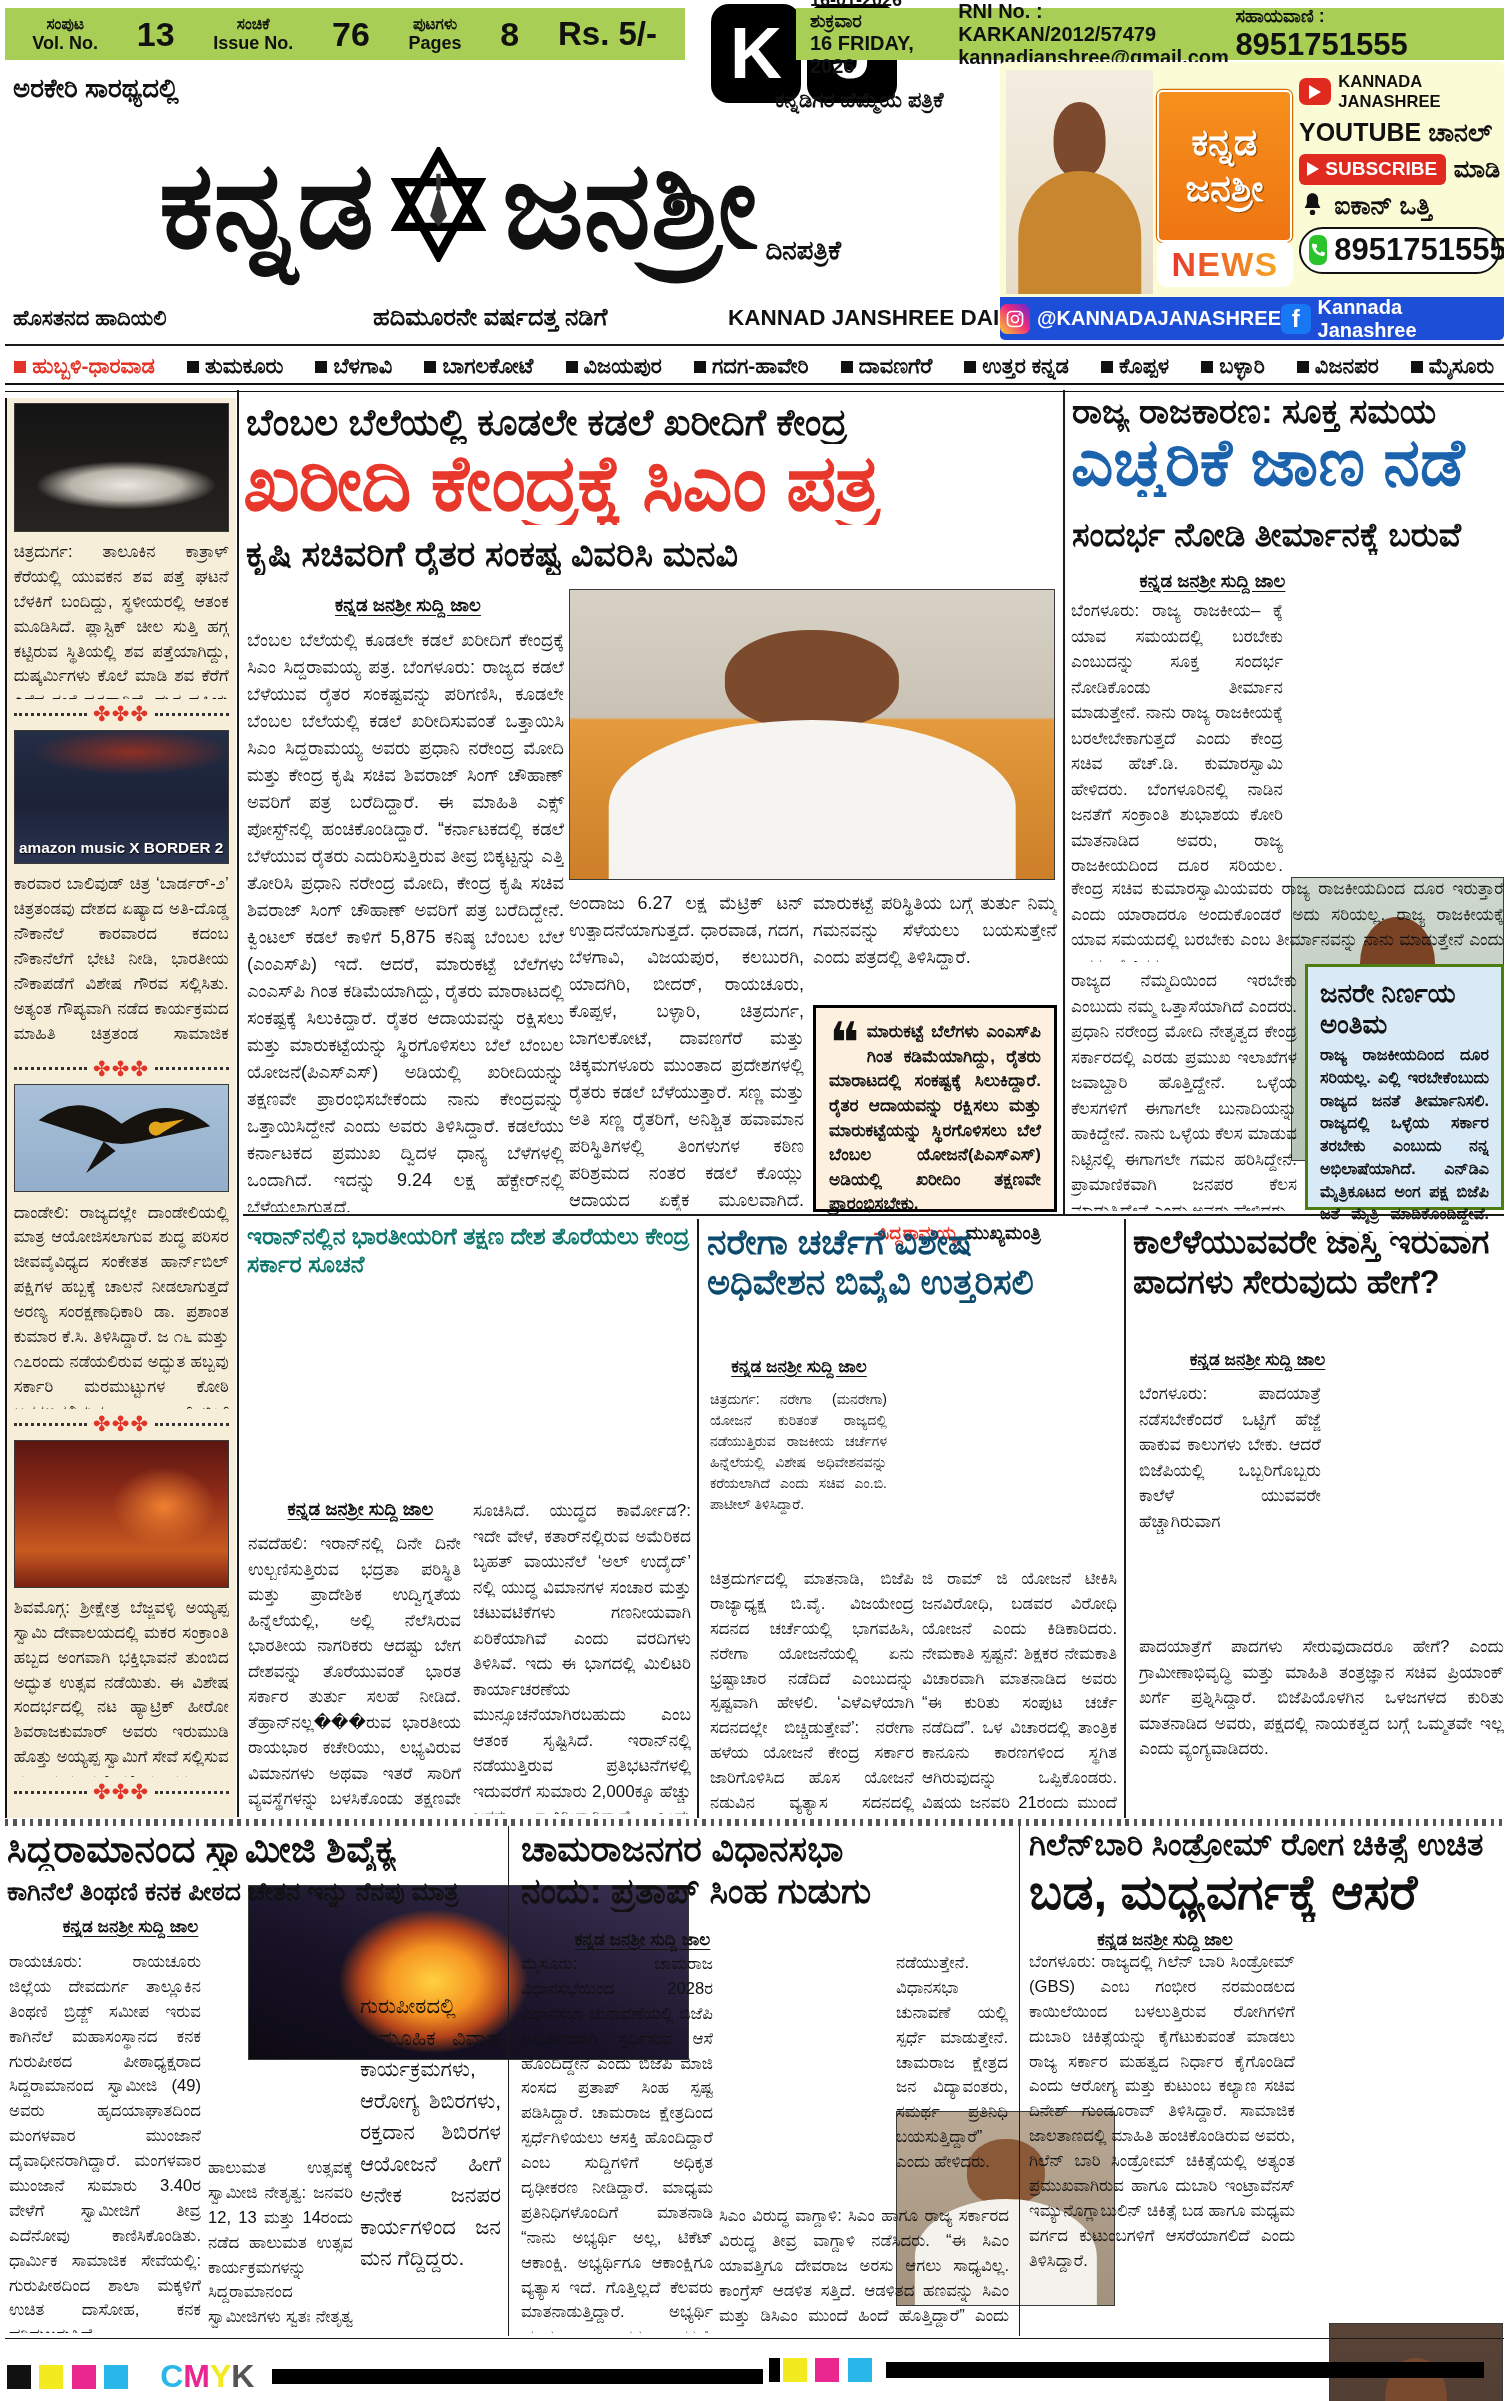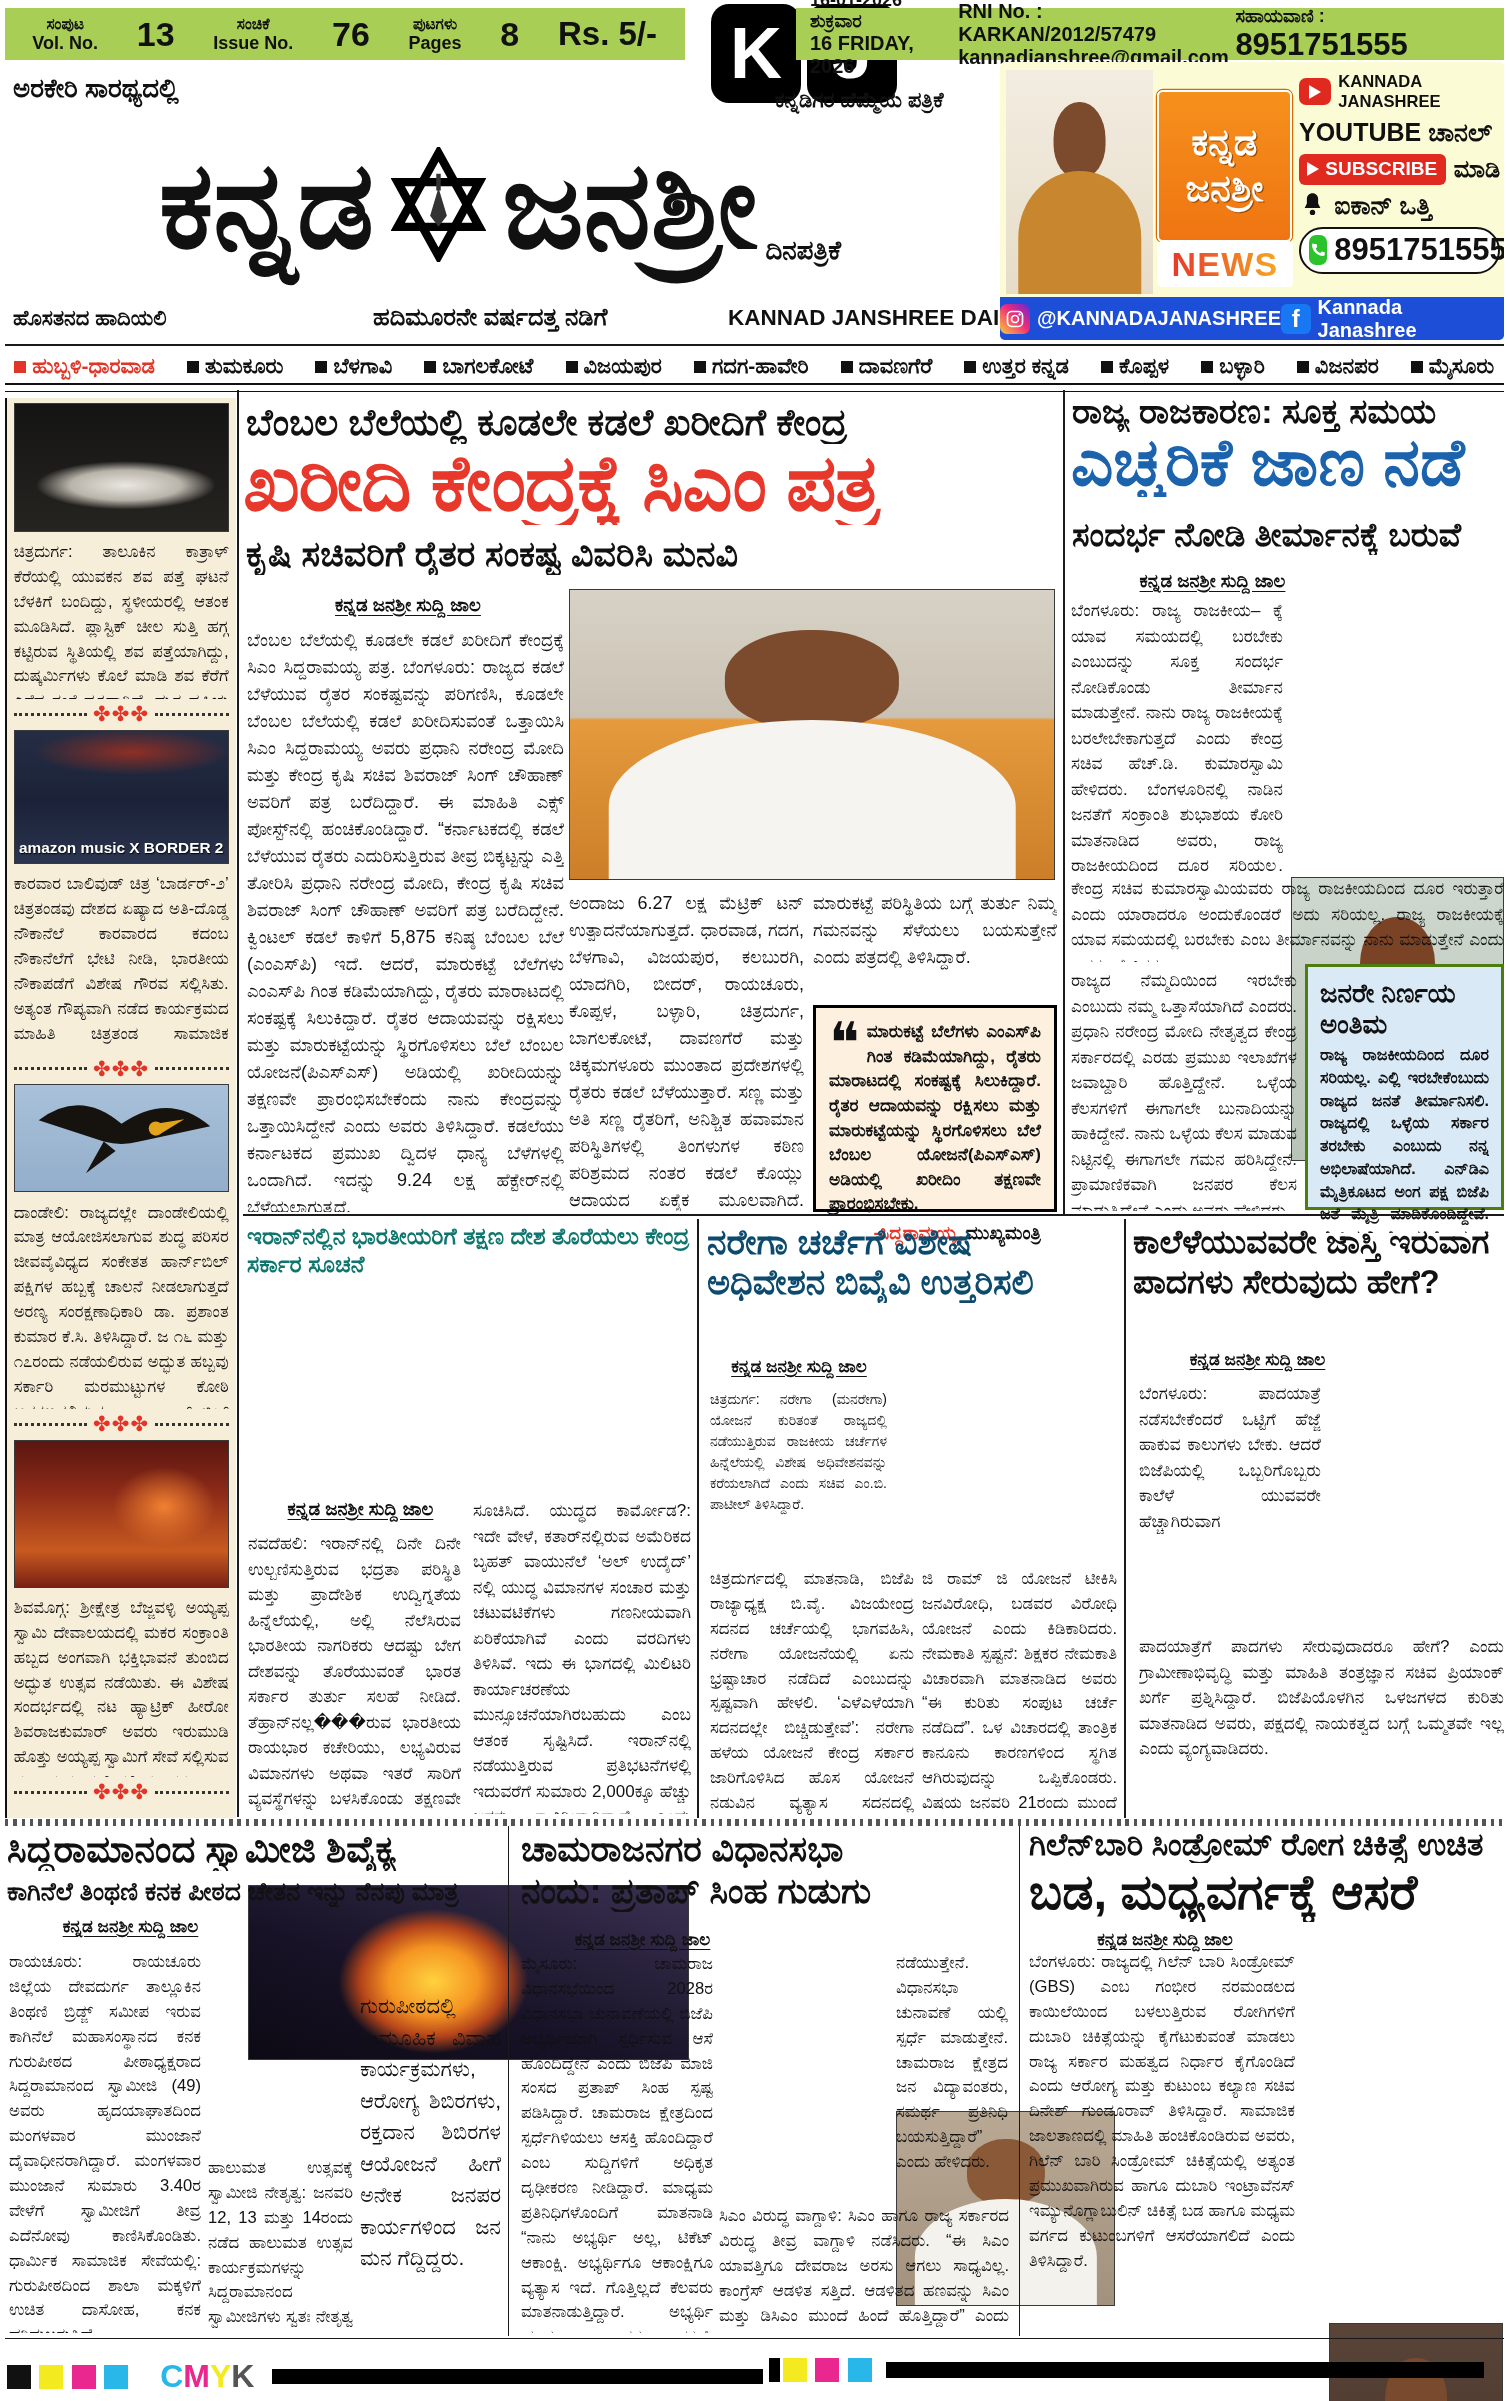--- a/index.html
+++ b/index.html
@@ -95,21 +95,21 @@
   <div class="abs b" style="left:13px;top:306px;font-size:21px;">ಹೊಸತನದ ಹಾದಿಯಲಿ</div>
   <div class="abs b" style="left:373px;top:303px;font-size:24px;">ಹದಿಮೂರನೇ ವರ್ಷದತ್ತ ನಡಿಗೆ</div>
   <div class="abs b" style="left:728px;top:305px;font-size:22.5px;">KANNAD JANSHREE DAILY MORNING</div>
 
   <div class="abs" style="left:1000px;top:62px;width:504px;height:278px;background:#fbfcd6;border-radius:4.7px;overflow:hidden;">
     <div class="photo portrait" style="position:absolute;left:6px;top:8.3px;width:147px;height:224px;border:none;background:linear-gradient(180deg,#f3ede1,#e6dcc8);--skin:#7c4a2d;--shirt:#c8872f;"></div>
     <div style="position:absolute;left:157px;top:28px;width:131px;height:148px;background:linear-gradient(180deg,#f6901c,#ef7512);border:2.4px solid #fff;border-radius:6px;display:flex;flex-direction:column;align-items:center;justify-content:center;gap:4.7px;box-shadow:0 0 0 1.2px #d86a00;">
       <div class="b" style="font-size:37px;color:#fff;text-shadow:1.2px 1.2px 0 #9a4a00;">ಕನ್ನಡ</div>
       <div class="b" style="font-size:37px;color:#fff;text-shadow:1.2px 1.2px 0 #9a4a00;">ಜನಶ್ರೀ</div>
     </div>
-    <div style="position:absolute;left:157px;top:179px;width:136px;height:46px;background:#fff;border-radius:5px;display:flex;align-items:center;justify-content:center;">
+    <div style="position:absolute;left:157px;top:179px;width:136px;height:46px;background:#fff;border-radius:11px;display:flex;align-items:center;justify-content:center;">
       <span class="b" style="font-size:34px;color:#e8392a;letter-spacing:1.2px;background:linear-gradient(90deg,#e8392a,#f5a623);-webkit-background-clip:text;background-clip:text;color:transparent;">NEWS</span>
     </div>
     <div class="b" style="position:absolute;left:18px;top:237px;font-size:24px;color:#ef7d12;">ಕ್ರೈಂ ಲೋಕದ ಕನ್ನಡಿ ..</div>
 
     <div style="position:absolute;left:299px;top:9.5px;width:201px;display:flex;flex-direction:column;gap:6px;">
       <div style="display:flex;align-items:center;gap:7px;">
         <span class="playbtn">
             <span class="playtri"></span>
           </span>
         <span class="b" style="font-size:16.6px;">KANNADA JANASHREE</span>

